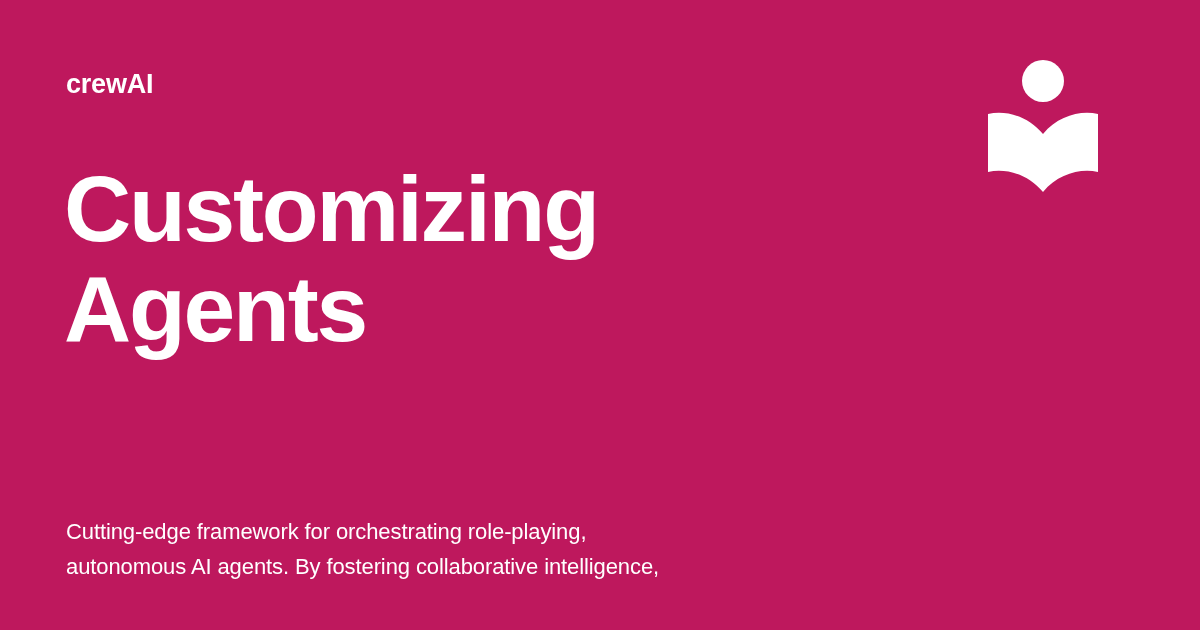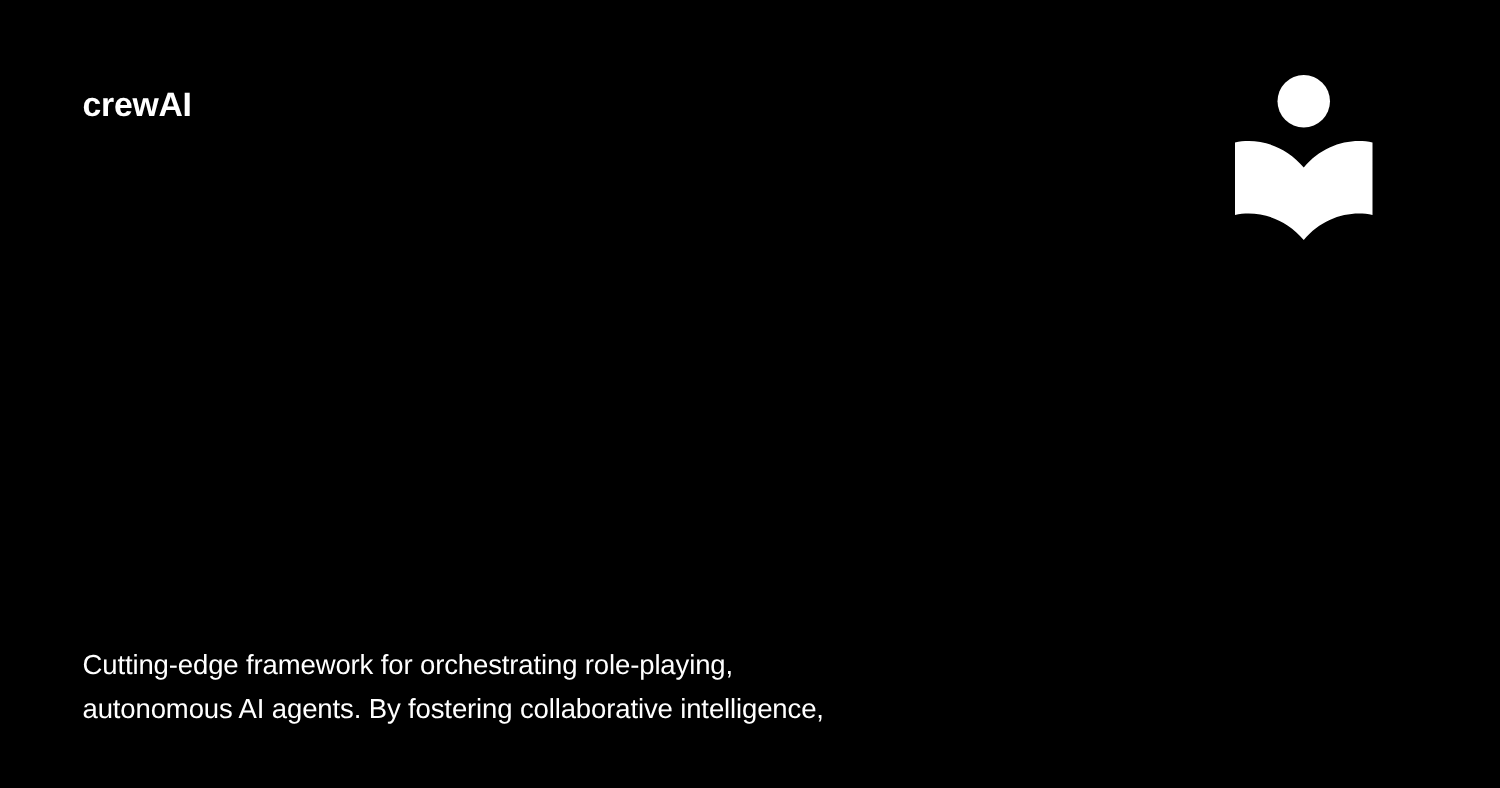--- a/index.html
+++ b/index.html
@@ -12,21 +12,21 @@
     overflow: hidden;
     font-family: "Liberation Sans", sans-serif;
     background: #ffffff;
   }
 
   .og-card {
     position: relative;
     box-sizing: border-box;
     width: 1200px;
     height: 630px;
-    background-color: #000000;
+    background-color: #be185d;
     overflow: hidden;
   }
 
   
   .brand {
     position: absolute;
     left: 66px;
     top: 71px;
     font-size: 27px;
     font-weight: bold;
@@ -80,20 +80,22 @@
     height: 136px;
   }
 </style>
 </head>
 <body>
 
 <div class="og-card">
 
   <div class="brand">crewAI</div>
 
+  <h1 class="title">Customizing
+Agents</h1>
 
   <p class="description">Cutting-edge framework for orchestrating role-playing,
 autonomous AI agents. By fostering collaborative intelligence,</p>
 
   <div class="logo-mark">
     <svg viewBox="0 0 120 136" xmlns="http://www.w3.org/2000/svg" aria-hidden="true">
       <circle cx="59" cy="23" r="21" fill="#ffffff"></circle>
       <path d="M4 56
                C 22 52, 44 58, 59 76
                C 74 58, 96 52, 114 56

